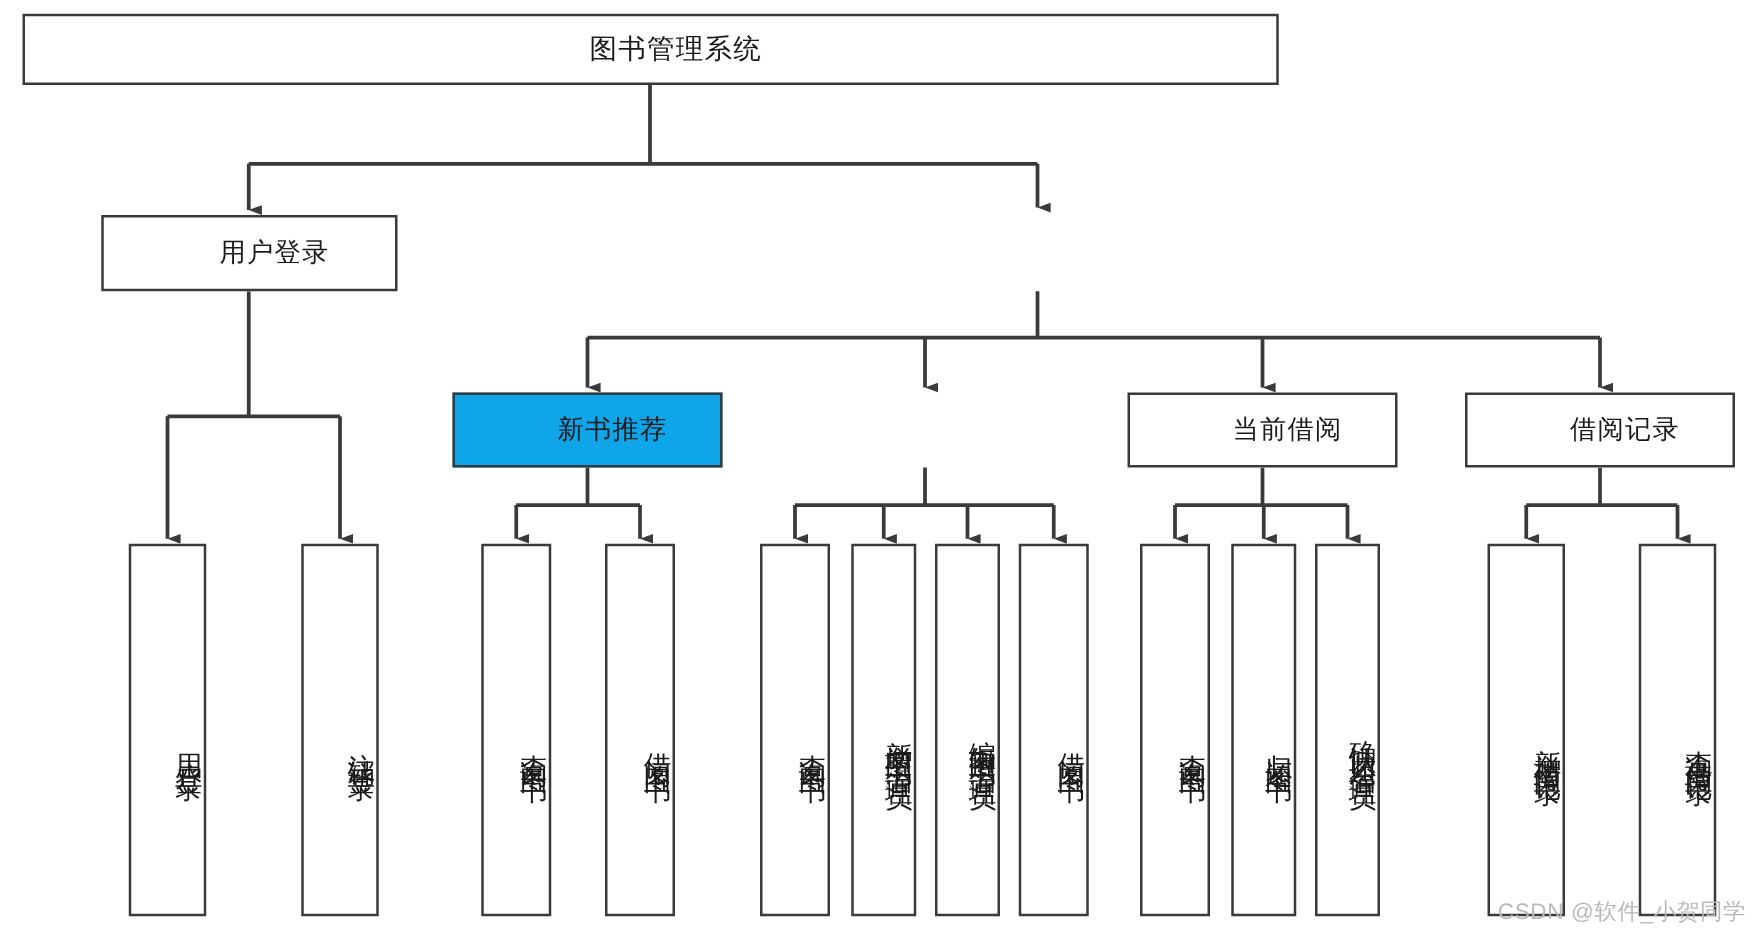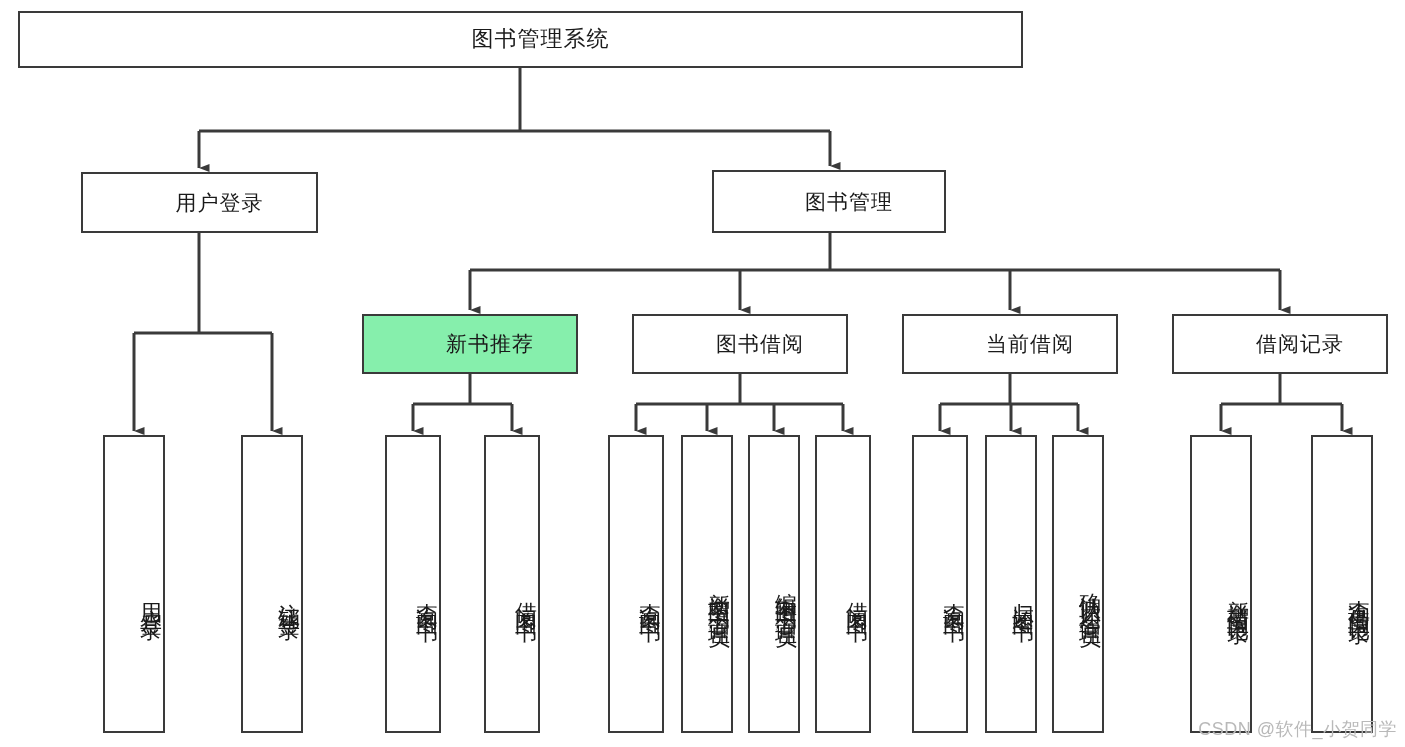--- a/index.html
+++ b/index.html
@@ -140,24 +140,22 @@
       <path d="M 1280 374 L 1280 404"></path>
       <path d="M 1221 404 L 1342 404"></path>
       <path d="M 1221 404 L 1221 431" marker-end="url(#arrowhead)"></path>
       <path d="M 1342 404 L 1342 431" marker-end="url(#arrowhead)"></path>
     </g>
   </svg>
 
   <div class="node root horiz" style="left: 18px; top: 11px; width: 1005px; height: 57px; border-color: rgb(58, 58, 58); background: rgb(255, 255, 255); color: rgb(26, 26, 26);">图书管理系统</div>
 
   <div class="node horiz" style="left: 81px; top: 172px; width: 237px; height: 61px; border-color: rgb(58, 58, 58); background: rgb(255, 255, 255); color: rgb(26, 26, 26);">用户登录</div>
-  <div class="node horiz" style="left: 712px; top: 170px; width: 234px; height: 63px; border-color: rgb(58, 58, 58); background: rgb(255, 255, 255); color: rgb(26, 26, 26);">图书管理</div>
 
-  <div class="node horiz" style="left: 362px; top: 314px; width: 216px; height: 60px; border-color: rgb(58, 58, 58); background: #86efac; color: rgb(26, 26, 26);">新书推荐</div>
-  <div class="node horiz" style="left: 632px; top: 314px; width: 216px; height: 60px; border-color: rgb(58, 58, 58); background: rgb(255, 255, 255); color: rgb(26, 26, 26);">图书借阅</div>
+  <div class="node horiz" style="left: 362px; top: 314px; width: 216px; height: 60px; border-color: rgb(58, 58, 58); background: #0ea5e9; color: rgb(26, 26, 26);">新书推荐</div>
   <div class="node horiz" style="left: 902px; top: 314px; width: 216px; height: 60px; border-color: rgb(58, 58, 58); background: rgb(255, 255, 255); color: rgb(26, 26, 26);">当前借阅</div>
   <div class="node horiz" style="left: 1172px; top: 314px; width: 216px; height: 60px; border-color: rgb(58, 58, 58); background: rgb(255, 255, 255); color: rgb(26, 26, 26); text-align: center;">借阅记录</div>
 
   <div class="node vert" style="left: 103px; top: 435px; width: 62px; height: 298px; border-color: rgb(58, 58, 58); background: rgb(255, 255, 255); color: rgb(26, 26, 26);">
     <span class="vlabel">用户登录</span>
   </div>
   <div class="node vert" style="left: 241px; top: 435px; width: 62px; height: 298px; border-color: rgb(58, 58, 58); background: rgb(255, 255, 255); color: rgb(26, 26, 26);">
     <span class="vlabel">注销登录</span>
   </div>
   <div class="node vert" style="left: 385px; top: 435px; width: 56px; height: 298px; border-color: rgb(58, 58, 58); background: rgb(255, 255, 255); color: rgb(26, 26, 26);">

